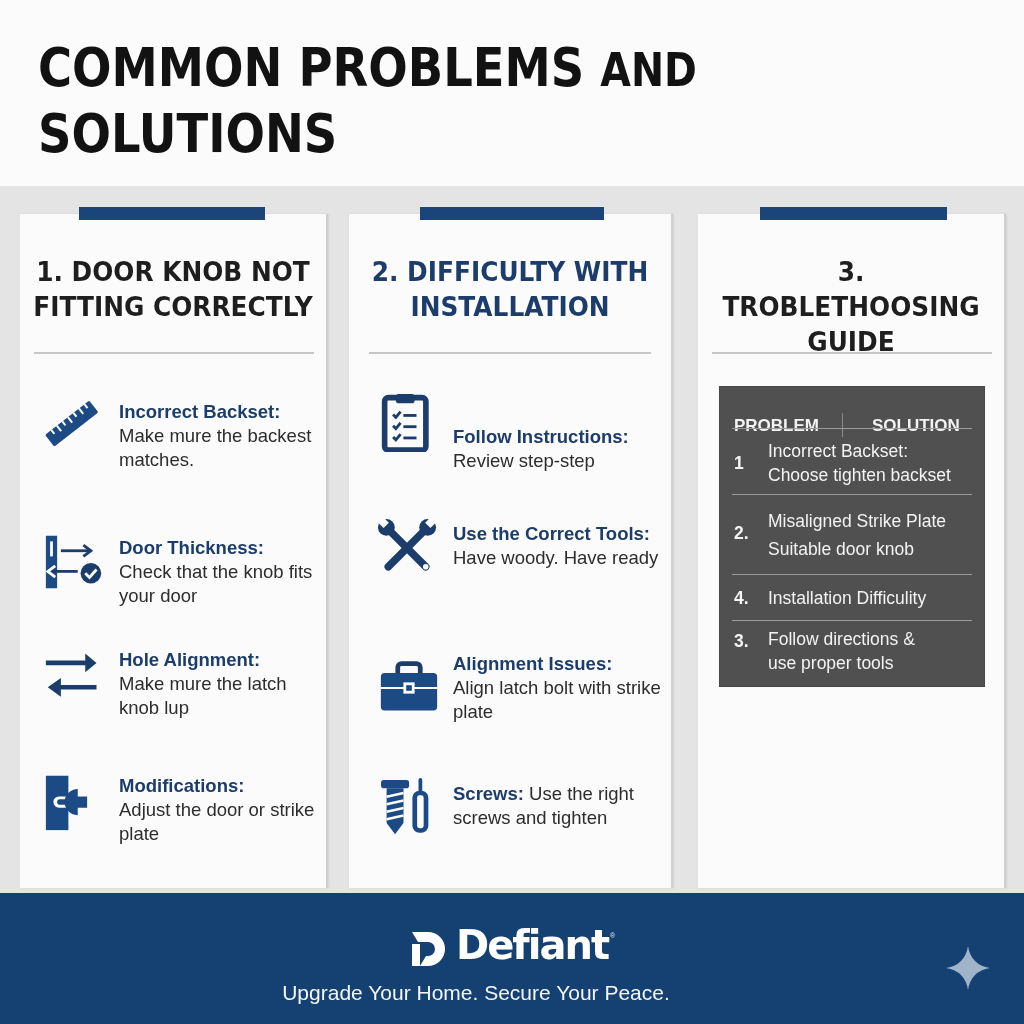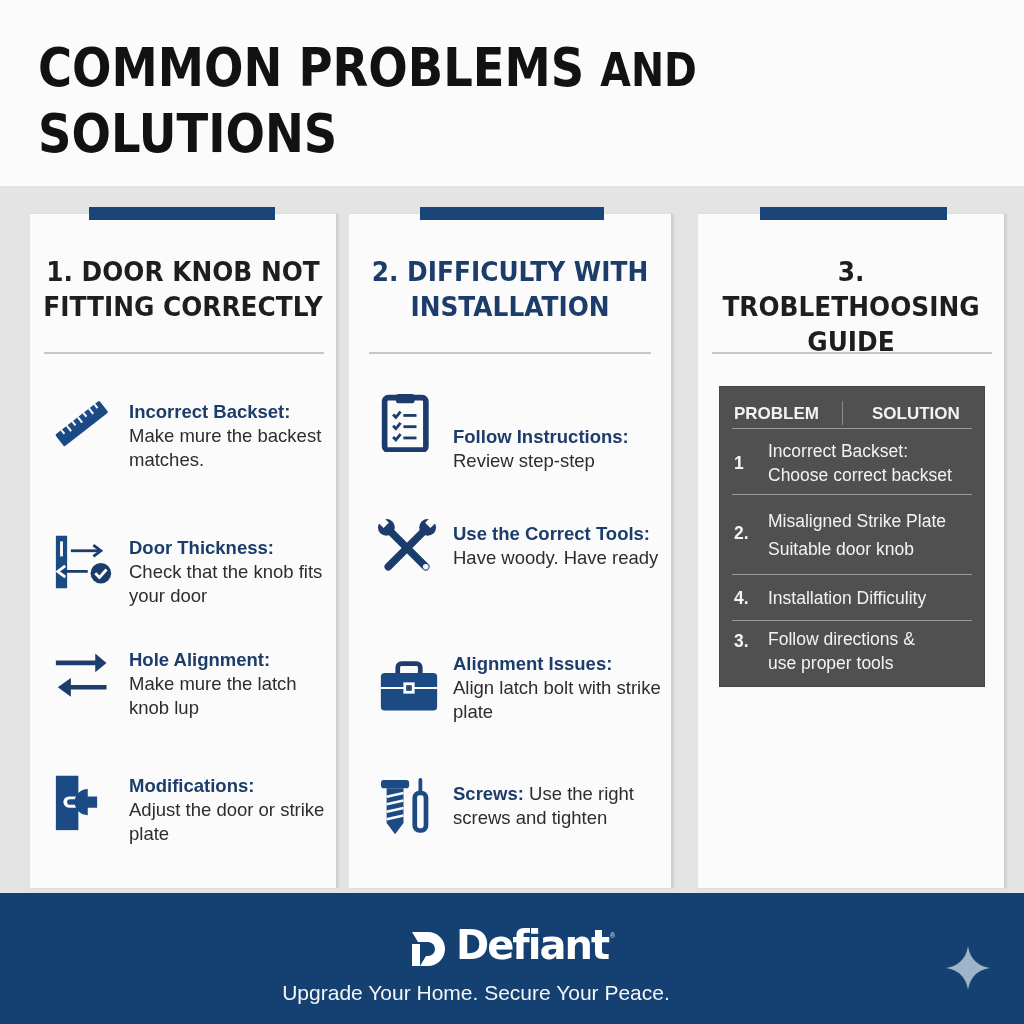--- a/index.html
+++ b/index.html
@@ -36,21 +36,21 @@
       position: absolute; top: 40px; left: 0; width: 100%;
       font-family: "DejaVu Sans", sans-serif;
       font-weight: bold; font-size: 27px; line-height: 35px;
       text-align: center; color: #1e1e1e;
       transform: scaleX(0.92);
     }
     .card h2.blue { color: #1c3d6b; }
     .card .divider {
       position: absolute; top: 138px; height: 2px; background: #c6c6c6;
     }
-    #card1 { left: 30px; width: 308px; }
+    #card1 { left: 20px; width: 308px; }
     #card2 { left: 349px; width: 324px; }
     #card3 { left: 698px; width: 308px; }
 
     .item {
       position: absolute; left: 0; width: 100%; height: 100px;
     }
     .item .icon {
       position: absolute; width: 60px; height: 60px;
     }
     .item .txt {
@@ -61,21 +61,21 @@
     .item .ttl.inline { display: inline; }
     .item .desc { color: #2d2d2d; }
 
     
     .table {
       position: absolute; left: 21px; top: 172px; width: 266px; height: 301px;
       background: #505050; color: #f3f3f3;
       border: 1px solid #464646;
     }
     .table .thead {
-      position: absolute; left: 0; top: 4px; width: 100%; height: 44px;
+      position: absolute; left: 0; top: 16px; width: 100%; height: 44px;
       font-weight: bold; font-size: 17px;
     }
     .table .thead .h1 { position: absolute; left: 14px; top: 13px; }
     .table .thead .h2 { position: absolute; left: 152px; top: 13px; }
     .table .thead .sep {
       position: absolute; left: 122px; top: 10px; width: 1px; height: 24px; background: #8a8a8a;
     }
     .table .hr { position: absolute; left: 12px; width: 240px; height: 1px; background: #9a9a9a; }
     .table .row { position: absolute; left: 0; width: 100%; font-size: 17.5px; line-height: 24px; }
     .table .row .num { position: absolute; left: 14px; font-weight: bold; }
@@ -273,21 +273,21 @@
     <div class="thead">
       <span class="h1">PROBLEM</span>
       <span class="sep"></span>
       <span class="h2">SOLUTION</span>
     </div>
     <div class="hr" style="top:41px;"></div>
 
     <div class="row" style="top:52px;">
       <span class="num" style="top:12px;">1</span>
       <span class="cell">
-        <span>Incorrect Backset:</span><br><span>Choose correct backset</span>
+        <span>Incorrect Backset:</span><br><span>Choose tighten backset</span>
       </span>
     </div>
     <div class="hr" style="top:107px;"></div>
 
     <div class="row" style="top:120px;">
       <span class="num" style="top:14px;">2.</span>
       <span class="cell" style="line-height:28px;">
         <span>Misaligned Strike Plate</span><br><span>Suitable door knob</span>
       </span>
     </div>

